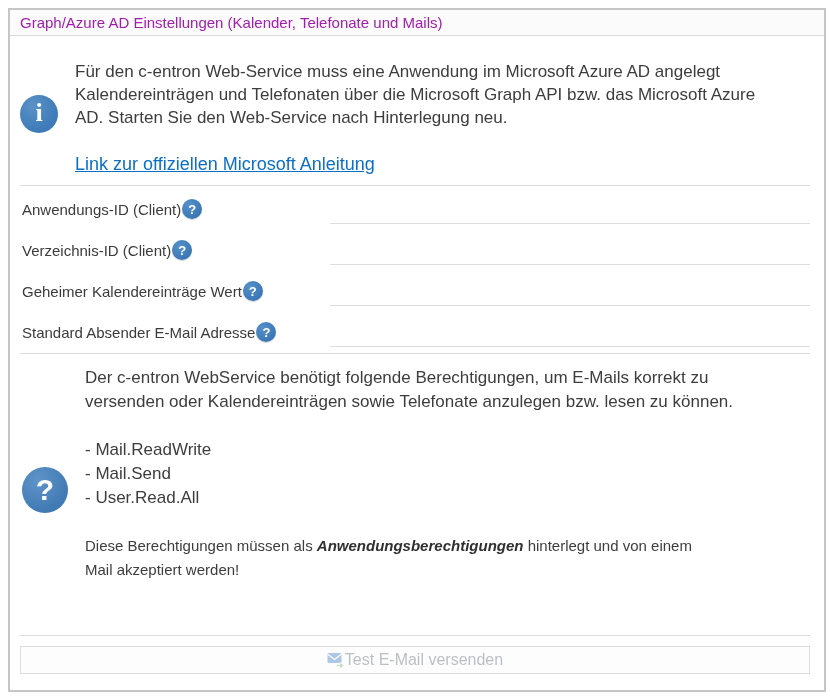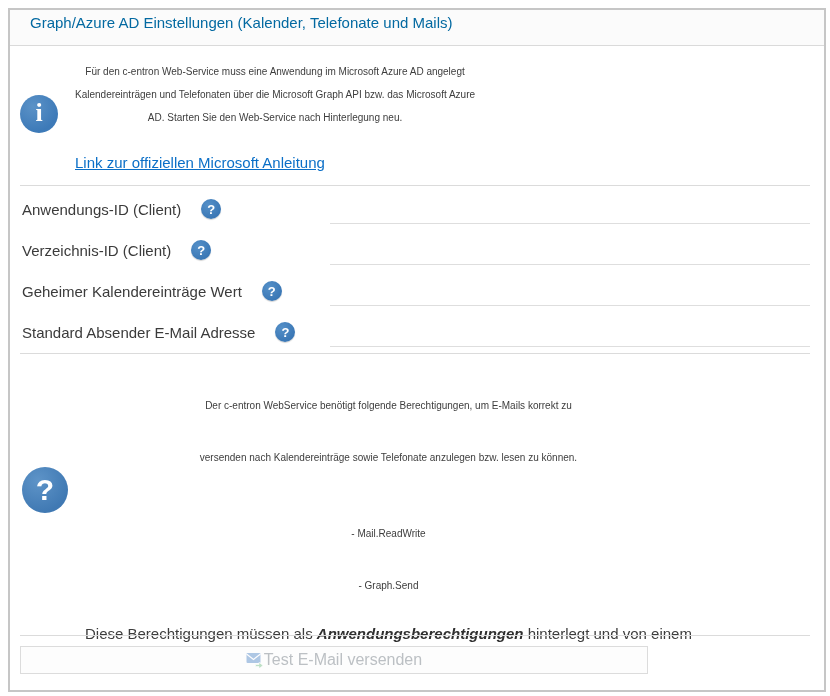--- a/index.html
+++ b/index.html
@@ -13,58 +13,58 @@
   }
   .panel {
     position: absolute;
     left: 8px; top: 8px;
     width: 818px; height: 684px;
     border: 2px solid #c6c6c6;
     background: #ffffff;
   }
   .panel-header {
     position: absolute; left: 0; top: 0; right: 0;
-    height: 36px;
+    height: 26px;
     background: #fbfbfb;
     border-bottom: 1px solid #dadada;
     line-height: 25px;
-    padding-left: 20px;
+    padding-left: 10px;
     font-size: 15px;
-    color: #0369a1;
+    color: #a21caf;
     white-space: nowrap;
   }
   
   .info-icon {
     position: absolute; left: 10px; top: 85px;
     width: 38px; height: 38px; border-radius: 50%;
     background: radial-gradient(circle at 35% 30%, #5b92c7, #3d7ab8 70%);
     color: #fff; text-align: center;
     font-weight: bold; font-size: 26px; line-height: 36px;
     font-family: "Liberation Serif", "DejaVu Serif", serif;
   }
   .info-text { position: absolute; left: 65px; top: 50px; }
-  .text-line { font-size: 10px; line-height: 23px; white-space: nowrap; text-align: center; }
+  .text-line { font-size: 17px; line-height: 23px; white-space: nowrap; }
   .ms-link {
     position: absolute; left: 65px; top: 144px;
-    font-size: 15px; color: #0b6fc7; 
+    font-size: 18px; color: #0b6fc7; 
     white-space: nowrap;
   }
   .sep {
     position: absolute; left: 10px; width: 790px; height: 0;
     border-top: 1px solid #dbdbdb;
   }
   .sep1 { top: 175px; }
   .sep2 { top: 343px; }
   .sep3 { top: 625px; }
   
   .fields { position: absolute; left: 10px; top: 183px; width: 792px; }
   .field-row { position: relative; height: 41px; }
   .label-wrap {
     position: absolute; left: 2px; top: 6px;
-    display: flex; align-items: center; gap: 20px;
+    display: flex; align-items: center; gap: 1px;
   }
   .field-label { font-size: 15px; color: #3b3b3b; white-space: nowrap; }
   .help-icon {
     width: 20px; height: 20px; border-radius: 50%;
     background: radial-gradient(circle at 35% 30%, #5590c8, #3a77b5 72%);
     color: #fff; font-size: 13px; font-weight: bold;
     display: flex; align-items: center; justify-content: center;
     line-height: 1; cursor: default; flex: 0 0 auto;
     box-shadow: 0 1px 1px rgba(0,0,0,0.18);
   }
@@ -78,28 +78,28 @@
   }
   
   .question-icon {
     position: absolute; left: 12px; top: 457px;
     width: 46px; height: 46px; border-radius: 50%;
     background: radial-gradient(circle at 35% 30%, #5e94c8, #4079b3 72%);
     color: #fff; text-align: center;
     font-weight: bold; font-size: 30px; line-height: 45px;
   }
   .perm-text { position: absolute; left: 75px; top: 356px; }
-  .perm-text .text-line { line-height: 24px; margin-top: 28px; }
+  .perm-text .text-line { line-height: 24px; }
   .blank-line { height: 24px; }
   .perm-note { font-size: 15px; line-height: 24px; white-space: nowrap; }
   .perm-note b { color: #2f2f2f; font-style: italic; }
   
   .test-btn {
     position: absolute; left: 10px; top: 636px;
-    width: 628px; height: 28px;
+    width: 790px; height: 28px;
     background: #fdfdfd;
     border: 1px solid #dcdcdc;
     display: flex; align-items: center; justify-content: center; gap: 0;
     font-family: inherit; font-size: 16px; color: #bcc0c4;
     cursor: default;
   }
   .test-btn .mail-icon { opacity: 0.55; flex: 0 0 auto; }
 </style>
 </head>
 <body>
@@ -153,26 +153,27 @@
     </div>
     </div>
 
   <div class="sep sep2"></div>
 
   <div class="question-icon">?</div>
 
   <div class="perm-text">
     <div>
         <div class="text-line">Der c-entron WebService benötigt folgende Berechtigungen, um E-Mails korrekt zu</div>
-        <div class="text-line">versenden nach Kalendereinträge sowie Telefonate anzulegen bzw. lesen zu können.</div>
+        <div class="text-line">versenden oder Kalendereinträgen sowie Telefonate anzulegen bzw. lesen zu können.</div>
       </div>
     <div class="blank-line"></div>
     <div>
         <div class="text-line">- Mail.ReadWrite</div>
-        <div class="text-line">- Graph.Send</div>
+        <div class="text-line">- Mail.Send</div>
+        <div class="text-line">- User.Read.All</div>
       </div>
     <div class="blank-line"></div>
     <div class="perm-note">
       <span>Diese Berechtigungen müssen als </span><b>Anwendungsberechtigungen</b><span> hinterlegt und von einem</span>
     </div>
     <div class="perm-note">Mail akzeptiert werden!</div>
   </div>
 
   <div class="sep sep3"></div>
 

